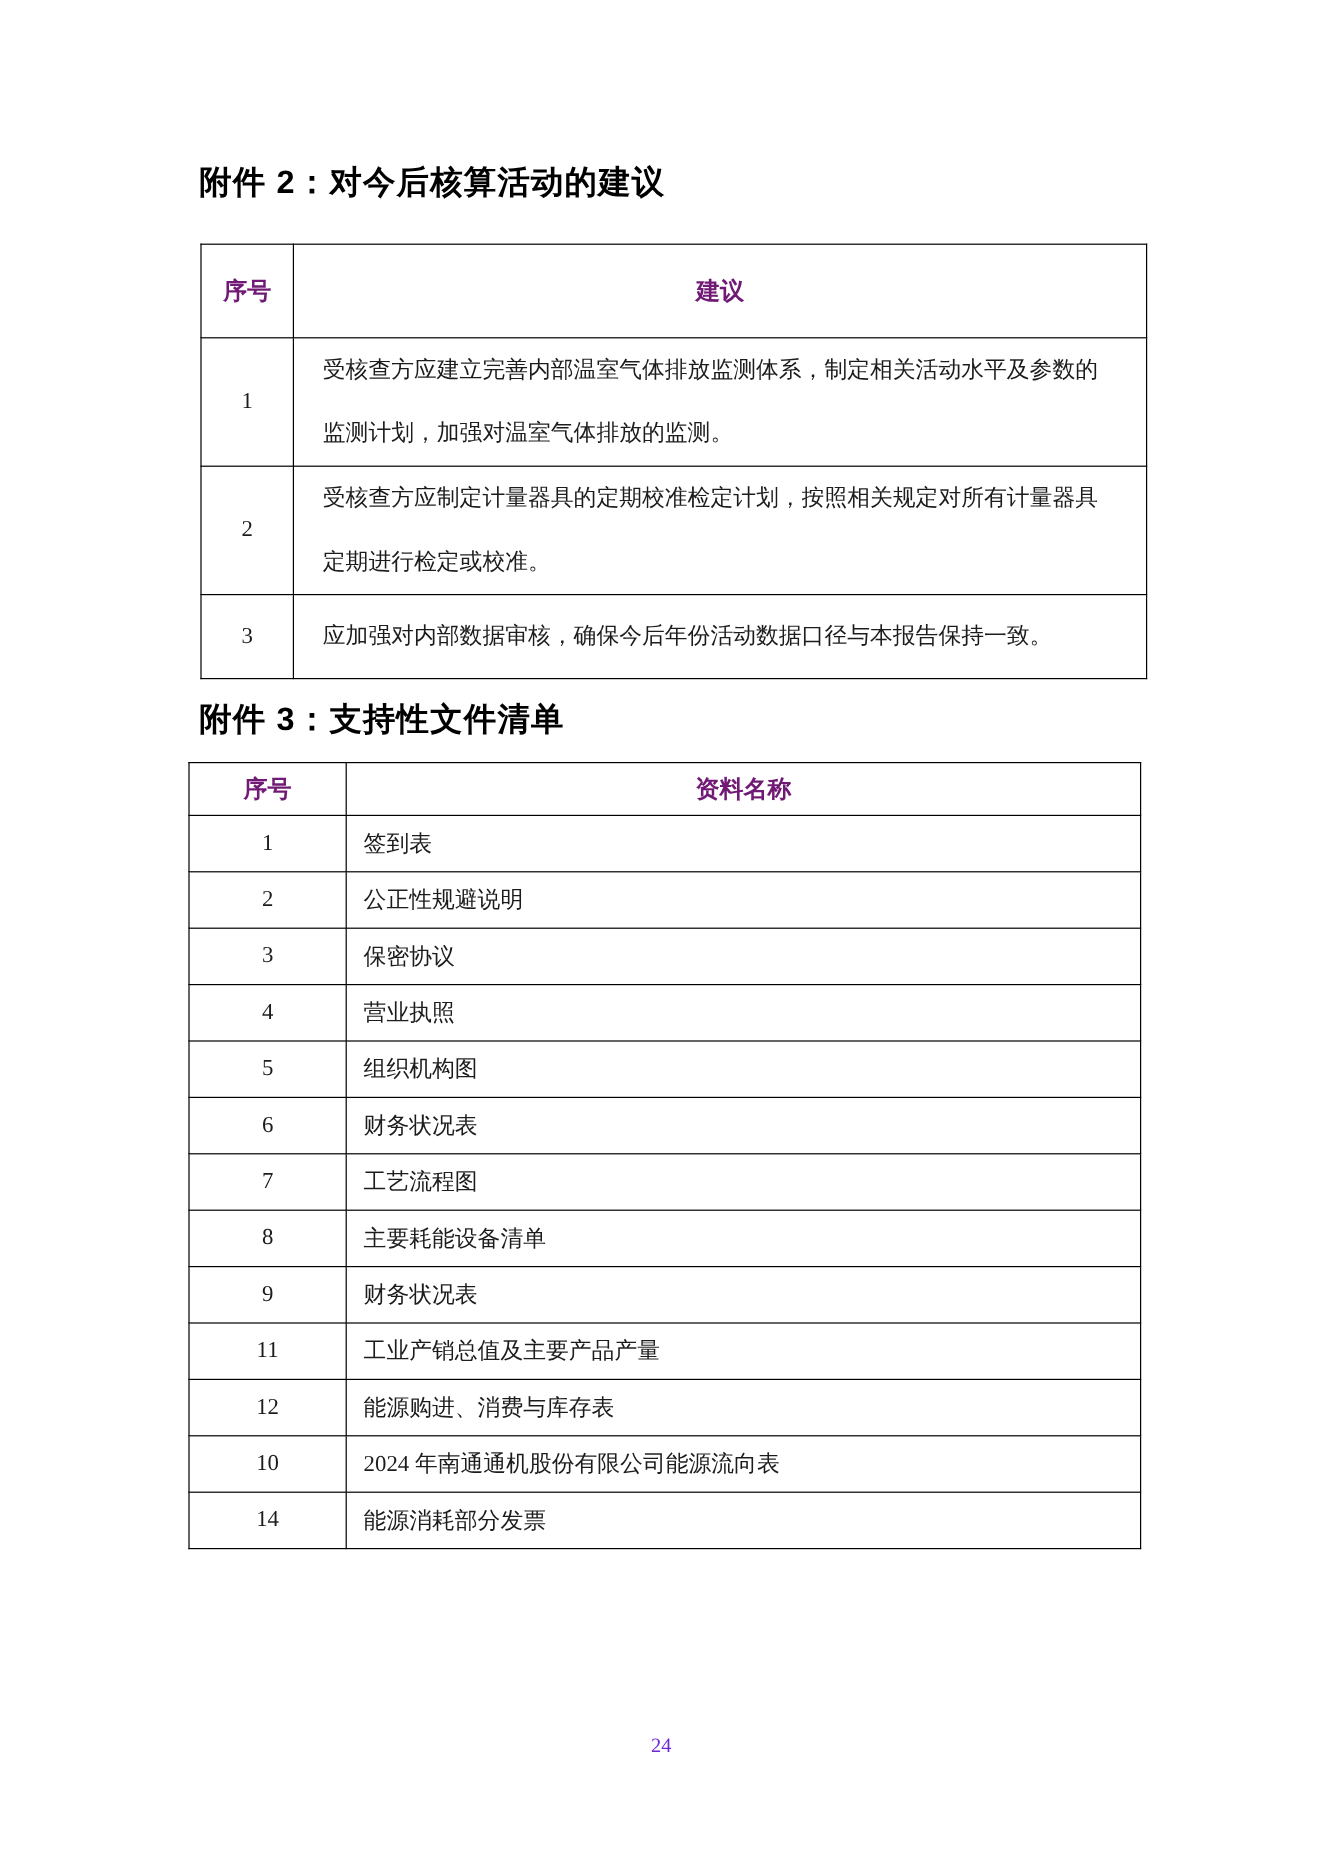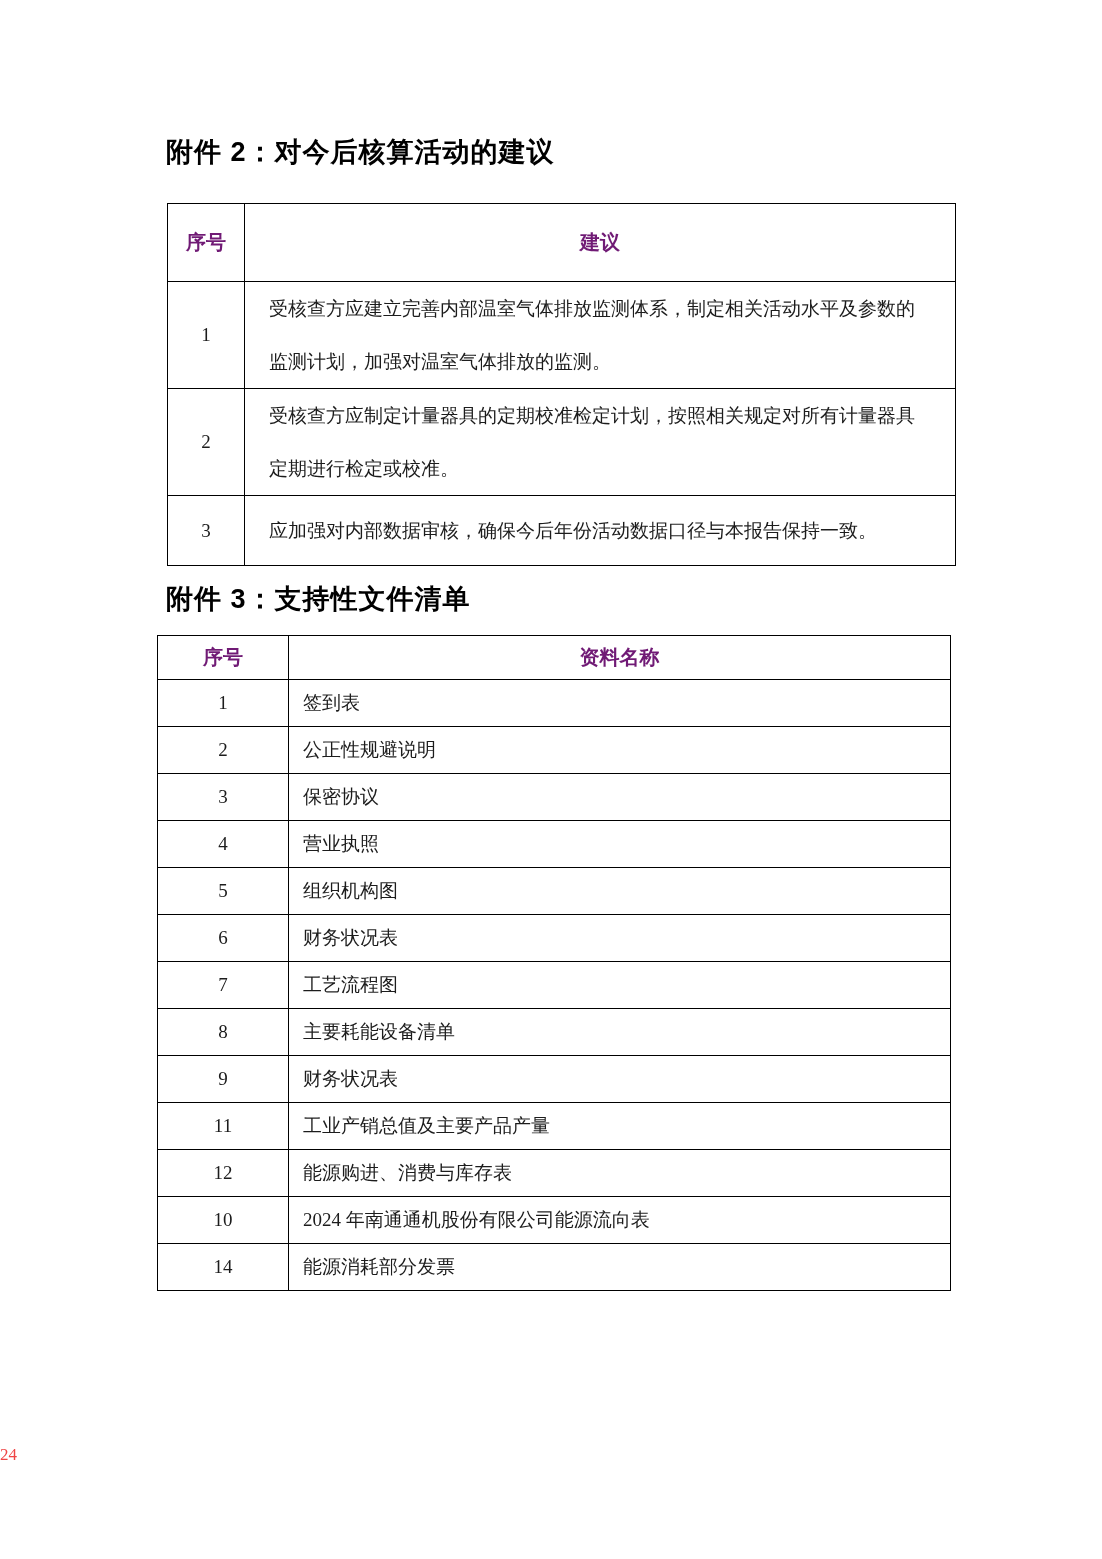--- a/index.html
+++ b/index.html
@@ -62,23 +62,23 @@
   #a3-table tr.hdr th { height: 44px; }
   #a3-table td { height: 47px; }
   #a3-table td.no { text-align: center; }
   #a3-table td.nm { padding: 0 14px; text-align: left; }
 
   .page-footer {
     position: absolute;
     left: 0;
     top: 1445px;
     width: 100%;
-    text-align: left;
+    text-align: center;
     font-size: 17px;
-    color: #ef4444;
+    color: #6d28d9;
     font-family: "Liberation Serif", serif;
   }
 </style>
 </head>
 <body>
 
 <div class="page">
 
   <div class="section-title" id="a2-title">附件 2：对今后核算活动的建议</div>
 

